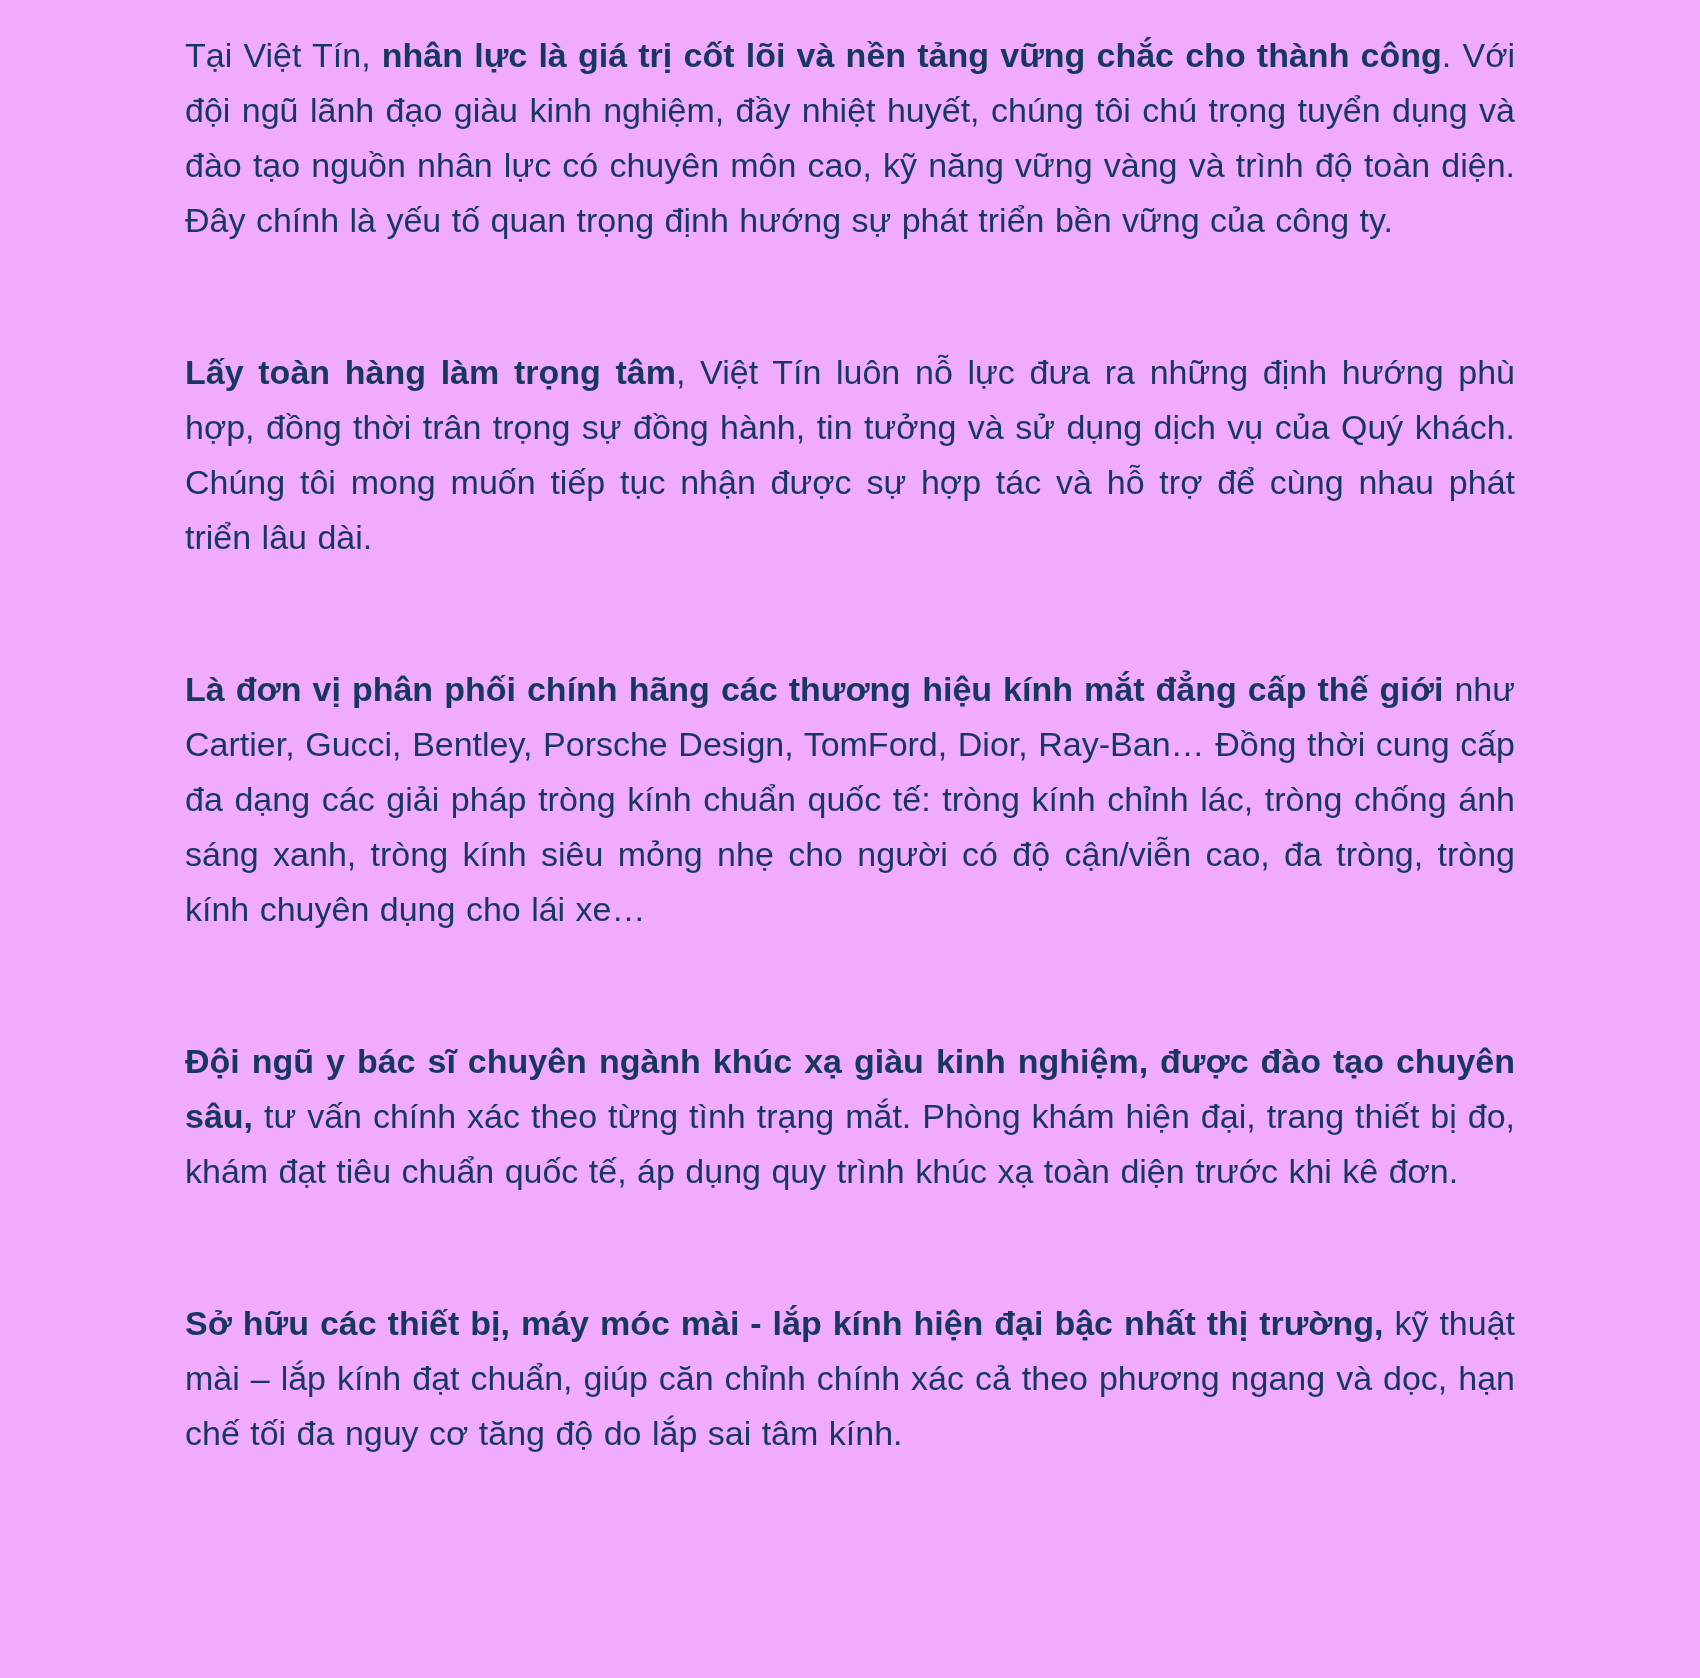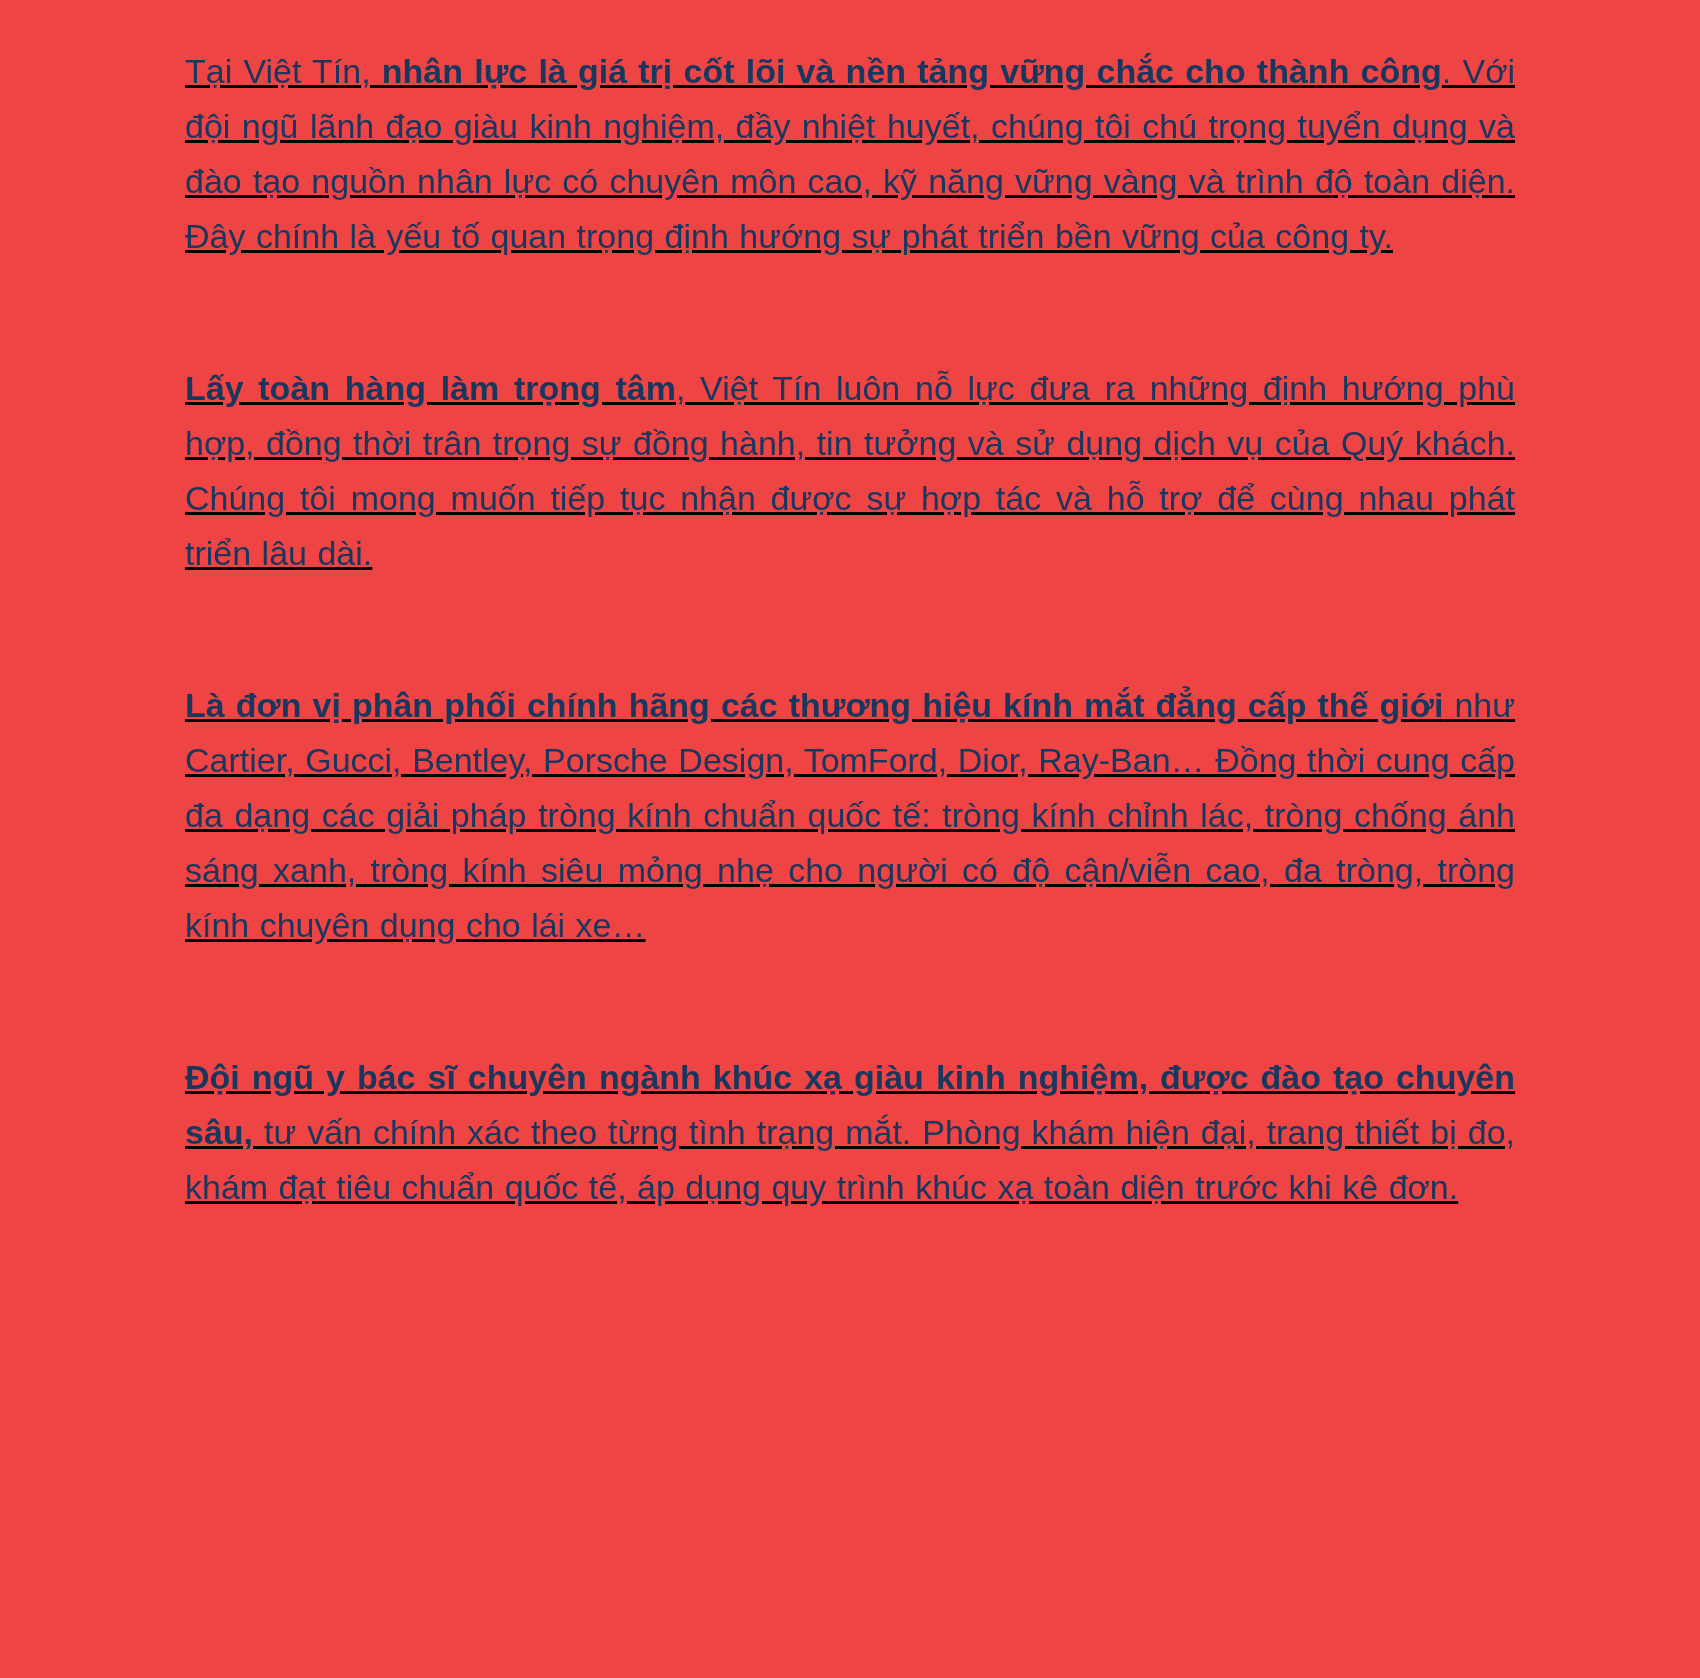--- a/index.html
+++ b/index.html
@@ -10,23 +10,22 @@
     width: 1700px;
     height: 1678px;
     background: #ffffff;
     overflow: hidden;
     font-family: "Liberation Sans", "DejaVu Sans", sans-serif;
   }
   .page {
     box-sizing: border-box;
     width: 1700px;
     height: 1678px;
-    padding: 44px 185px 0 185px;
-    background: #ef4444;
-    text-decoration: underline;
+    padding: 28px 185px 0 185px;
+    background: #f0abfc;
   }
   .para {
     margin: 0 0 97px 0;
     font-size: 34px;
     line-height: 55px;
     text-align: justify;
     text-justify: inter-word;
     color: #17375e;
     word-spacing: 1px;
   }
@@ -39,14 +38,15 @@
 </style>
 </head>
 <body>
 
 <div class="page">
   <div id="paragraphs">
       <p class="para"><span class="regular">Tại Việt Tín, </span><span class="bold">nhân lực là giá trị cốt lõi và nền tảng vững chắc cho thành công</span><span class="regular">. Với đội ngũ lãnh đạo giàu kinh nghiệm, đầy nhiệt huyết, chúng tôi chú trọng tuyển dụng và đào tạo nguồn nhân lực có chuyên môn cao, kỹ năng vững vàng và trình độ toàn diện. Đây chính là yếu tố quan trọng định hướng sự phát triển bền vững của công ty.</span></p>
       <p class="para"><span class="bold">Lấy toàn hàng làm trọng tâm</span><span class="regular">, Việt Tín luôn nỗ lực đưa ra những định hướng phù hợp, đồng thời trân trọng sự đồng hành, tin tưởng và sử dụng dịch vụ của Quý khách. Chúng tôi mong muốn tiếp tục nhận được sự hợp tác và hỗ trợ để cùng nhau phát triển lâu dài.</span></p>
       <p class="para"><span class="bold">Là đơn vị phân phối chính hãng các thương hiệu kính mắt đẳng cấp thế giới</span><span class="regular"> như Cartier, Gucci, Bentley, Porsche Design, TomFord, Dior, Ray-Ban… Đồng thời cung cấp đa dạng các giải pháp tròng kính chuẩn quốc tế: tròng kính chỉnh lác, tròng chống ánh sáng xanh, tròng kính siêu mỏng nhẹ cho người có độ cận/viễn cao, đa tròng, tròng kính chuyên dụng cho lái xe…</span></p>
       <p class="para"><span class="bold">Đội ngũ y bác sĩ chuyên ngành khúc xạ giàu kinh nghiệm, được đào tạo chuyên sâu,</span><span class="regular"> tư vấn chính xác theo từng tình trạng mắt. Phòng khám hiện đại, trang thiết bị đo, khám đạt tiêu chuẩn quốc tế, áp dụng quy trình khúc xạ toàn diện trước khi kê đơn.</span></p>
+      <p class="para"><span class="bold">Sở hữu các thiết bị, máy móc mài - lắp kính hiện đại bậc nhất thị trường,</span><span class="regular"> kỹ thuật mài – lắp kính đạt chuẩn, giúp căn chỉnh chính xác cả theo phương ngang và dọc, hạn chế tối đa nguy cơ tăng độ do lắp sai tâm kính.</span></p>
     </div>
 </div>
 
 </body></html>

